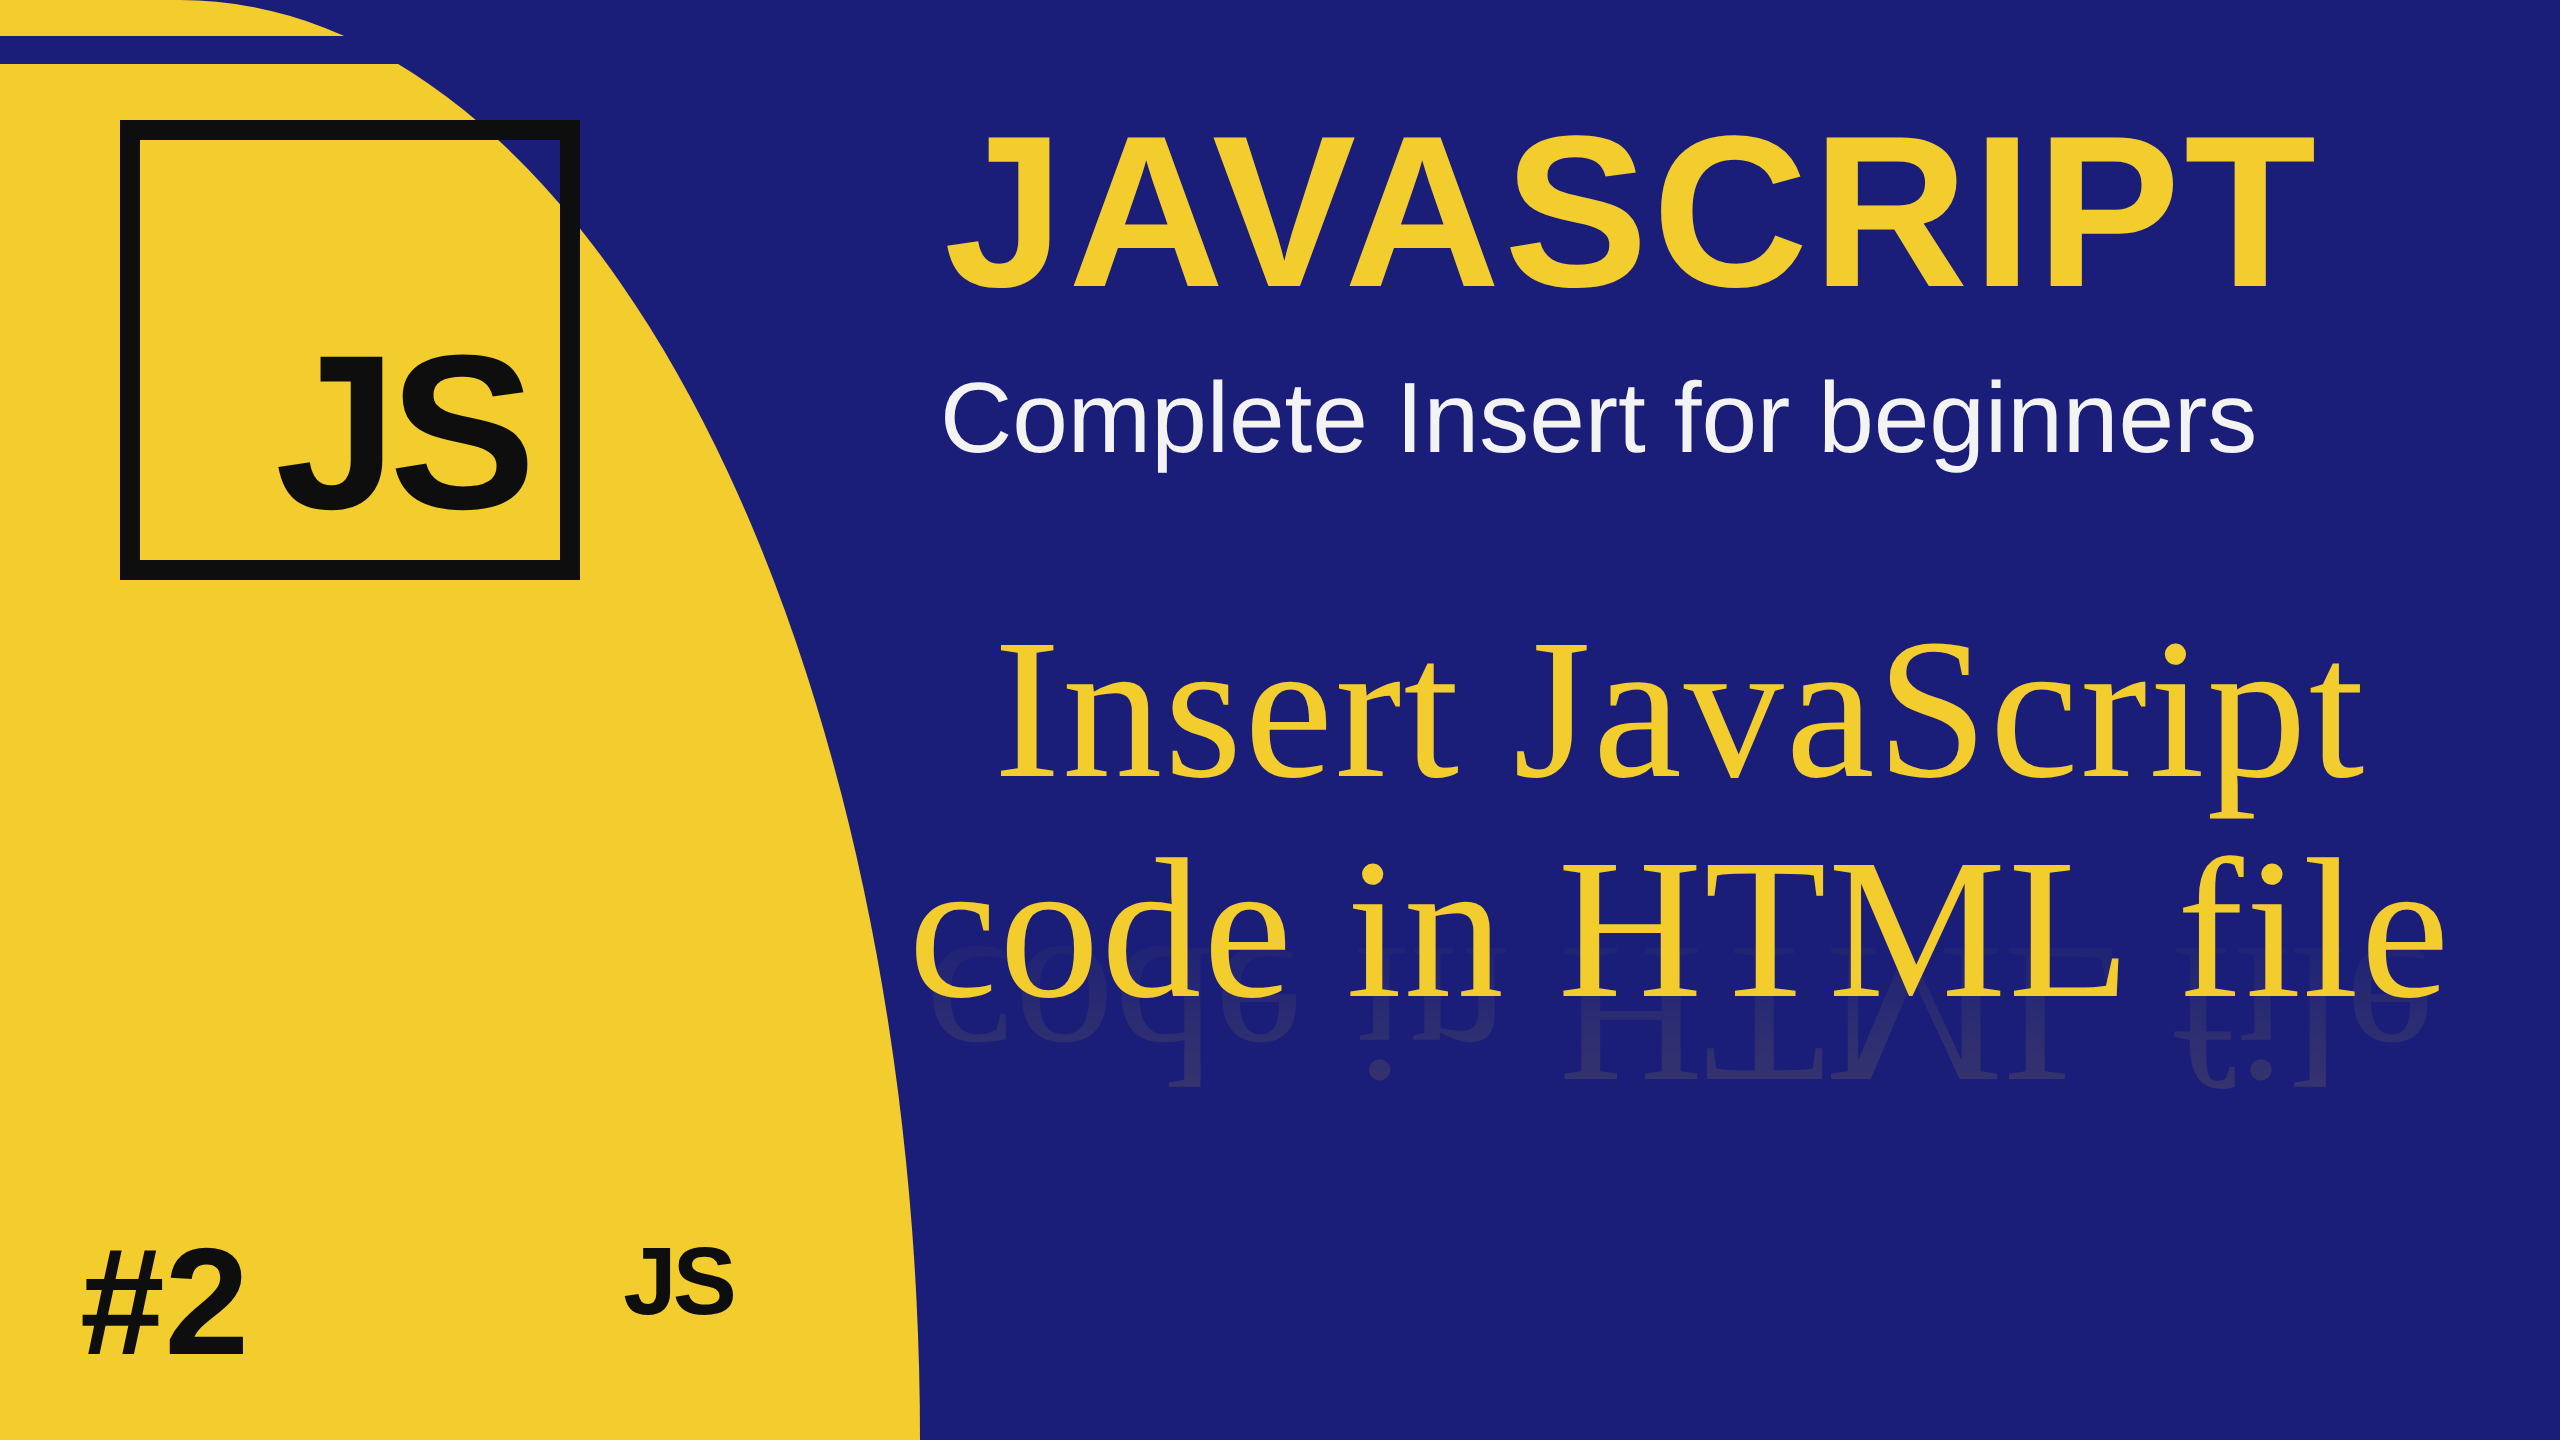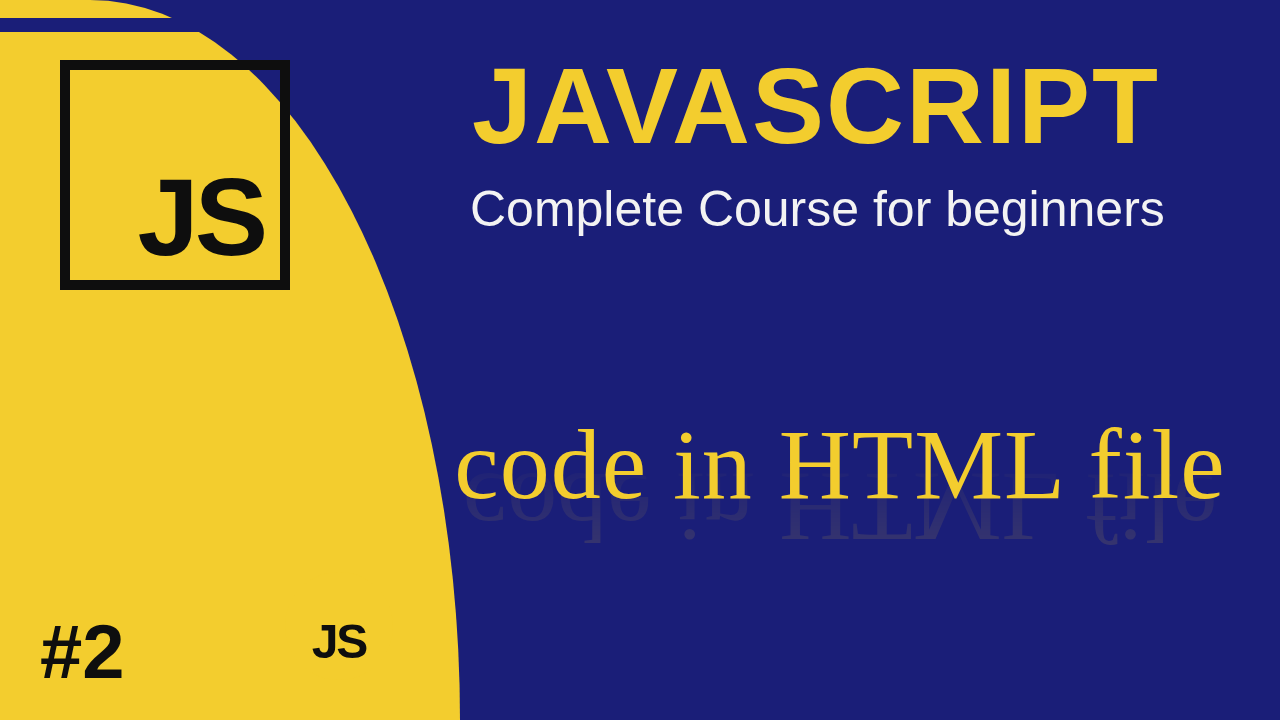--- a/index.html
+++ b/index.html
@@ -134,22 +134,22 @@
   </div>
 </div>
 
 <div class="episode">#2</div>
 
 <div class="js-badge">
   <span class="js-badge-text">JS</span>
 </div>
 
 <div class="heading-main">JAVASCRIPT</div>
-<div class="heading-sub">Complete Course for beginners</div>
+<div class="heading-sub">Complete Insert for beginners</div>
 
 <div class="topic">
-  <br>
+  <span>Insert JavaScript</span><br>
   <span>code in HTML file</span>
 </div>
 
 <div class="topic-reflection">
   <span>code in HTML file</span>
 </div>
 
 </body></html>

